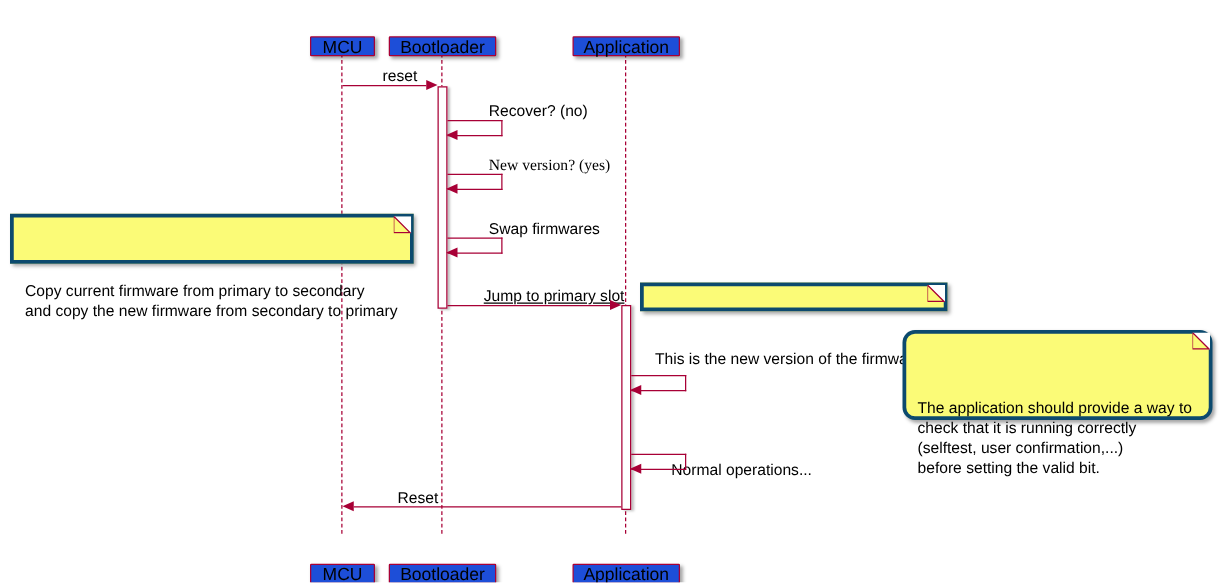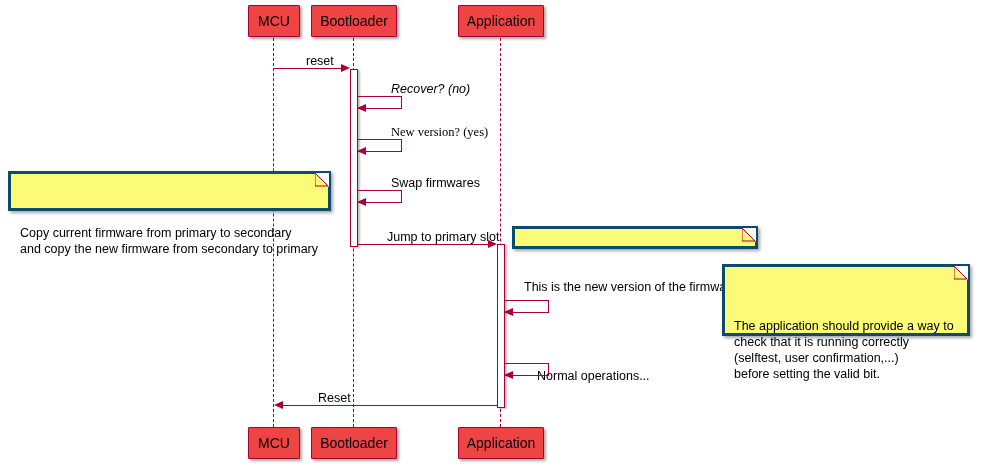--- a/index.html
+++ b/index.html
@@ -7,24 +7,24 @@
     position:relative; width:984px; height:466px; background:#ffffff;
     font-family:"Liberation Sans", sans-serif; color:#000; overflow:hidden;
   }
   .stage * { box-sizing:border-box; }
 
   .lifeline {
     position:absolute; top:33px; height:394px; width:0;
     border-left:1px dashed #A80036;
   }
   .participant {
-    position:absolute; height:32px; background:#ef4444;
+    position:absolute; height:16px; background:#1d4ed8;
     border:1.5px solid #A80036; border-radius:1px;
     display:flex; align-items:center; justify-content:center;
-    font-size:14px; box-shadow:2px 2px 3px rgba(0,0,0,0.35);
+    font-size:14px; box-shadow:2px 2px 3px rgba(0,0,0,0.35);margin-top:24px;
   }
   .activation {
     position:absolute; width:8px; background:#ffffff;
     border:1px solid #A80036; box-shadow:2px 1px 2px rgba(0,0,0,0.25);
   }
   .msg-label {
     position:absolute; font-size:12.5px; line-height:14px; white-space:pre;padding-left:25px;
   }
   .line-h { position:absolute; height:0; border-top:1px solid #A80036; }
   .head-r {
@@ -58,36 +58,36 @@
   <div class="lifeline" style="left:353px;"></div>
   <div class="lifeline" style="left:500px;"></div>
 
   <div class="activation" style="left:350px; top:69px; height:178px;"></div>
   <div class="activation" style="left:497px; top:244px; height:164px;"></div>
 
   <div class="msg-label" style="left:281px; top:54px;">reset</div>
   <div class="line-h" style="left:274px; top:68px; width:67px;"></div>
   <div class="head-r" style="left:341px; top:64px;"></div>
 
-  <div class="msg-label" style="left:366px; top:82px;font-style:italic;">Recover? (no)</div>
+  <div class="msg-label" style="left:366px; top:82px;">Recover? (no)</div>
   <div class="self" style="left:358px; top:96px;">
     <div class="head-l"></div>
   </div>
 
   <div class="msg-label" style="left:366px; top:125px;font-family:Liberation Serif, serif;">New version? (yes)</div>
   <div class="self" style="left:358px; top:139px;">
     <div class="head-l"></div>
   </div>
 
   <div class="msg-label" style="left:366px; top:176px;text-align:center;">Swap firmwares</div>
   <div class="self" style="left:358px; top:190px;">
     <div class="head-l"></div>
   </div>
 
-  <div class="msg-label" style="left:362px; top:230px;">Jump to primary slot</div>
+  <div class="msg-label" style="left:362px; top:230px;text-decoration:underline;">Jump to primary slot</div>
   <div class="line-h" style="left:358px; top:244px; width:130px;"></div>
   <div class="head-r" style="left:488px; top:240px;"></div>
 
   <div class="self" style="left:505px; top:300px;">
     <div class="head-l"></div>
   </div>
 
   <div class="msg-label" style="left:512px; top:369px;">Normal operations...</div>
   <div class="self" style="left:505px; top:363px;">
     <div class="head-l"></div>
@@ -107,21 +107,21 @@
   </div>
 
   <div class="note" style="left:512px; top:226px; width:246px; height:23px; padding-top:2px;">
     <svg class="fold" width="14" height="14" viewBox="0 0 14 14">
       <path d="M0,0 L14,0 L14,14 Z" fill="#ffffff"></path>
       <path d="M0,0 L0,13 L13,13 Z" fill="#FBFB77" stroke="#A80036" stroke-width="1"></path>
     </svg>
     <div>This is the new version of the firmware</div>
   </div>
 
-  <div class="note" style="left:722px; top:264px; width:248px; height:72px;">
+  <div class="note" style="left:722px; top:264px; width:248px; height:72px;border-radius:10px;">
     <svg class="fold" width="14" height="14" viewBox="0 0 14 14">
       <path d="M0,0 L14,0 L14,14 Z" fill="#ffffff"></path>
       <path d="M0,0 L0,13 L13,13 Z" fill="#FBFB77" stroke="#A80036" stroke-width="1"></path>
     </svg>
     <div>The application should provide a way to
 check that it is running correctly
 (selftest, user confirmation,...)
 before setting the valid bit.</div>
   </div>
 

